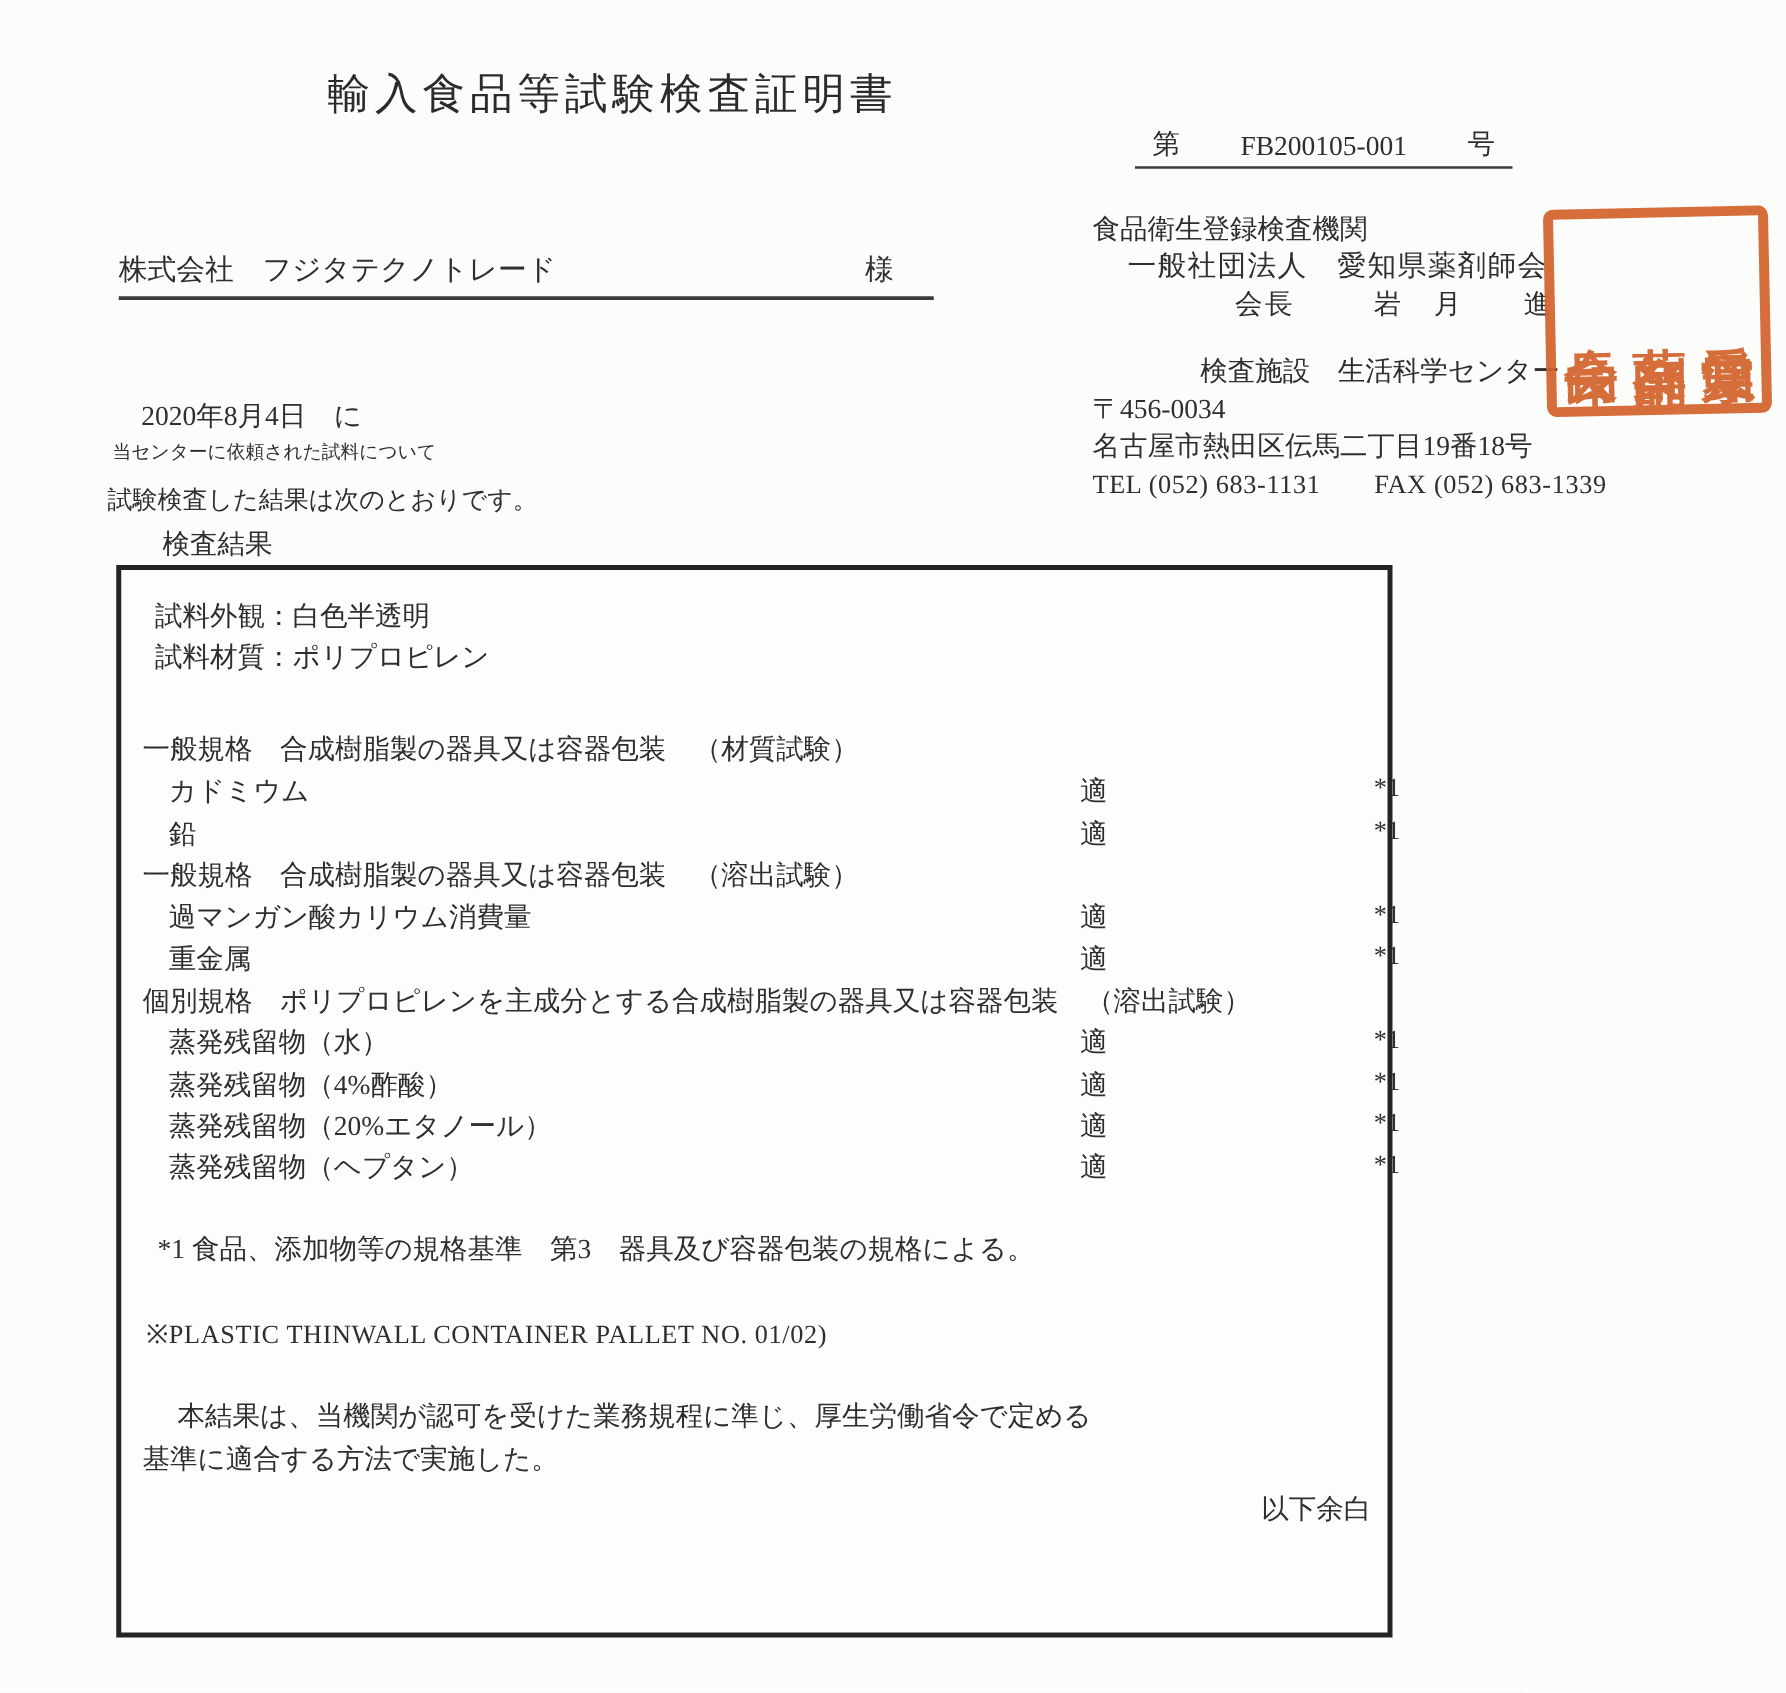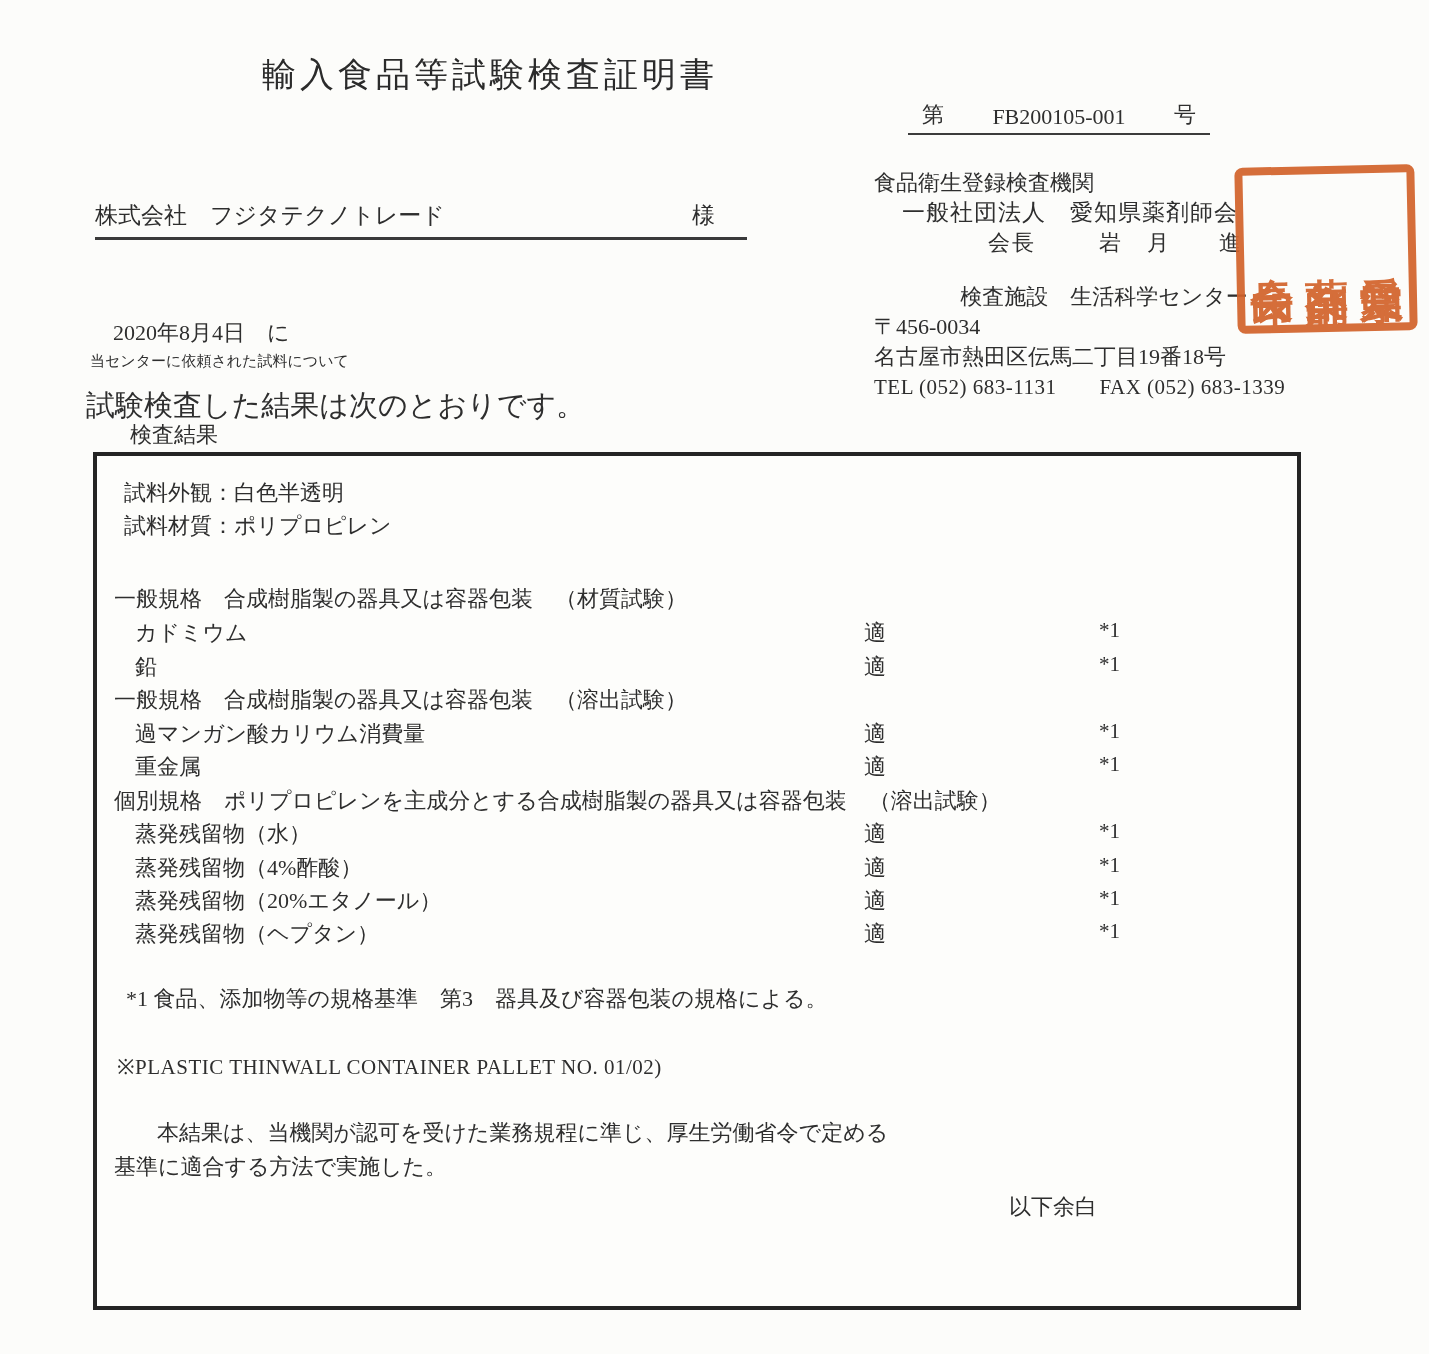--- a/index.html
+++ b/index.html
@@ -46,37 +46,37 @@
     top: 200px; left: 95px; width: 652px;
     display: flex; justify-content: space-between; align-items: flex-end;
     font-size: 23px;
     border-bottom: 3px solid #3a3a3a;
     padding-bottom: 6px;
   }
   .addressee .honorific { margin-right: 32px; }
 
   .intro-1 { top: 318px; left: 113px; font-size: 22px; }
   .intro-2 { top: 352px; left: 90px;  font-size: 15px; }
-  .intro-3 { top: 386px; left: 86px;  font-size: 29px; }
+  .intro-3 { top: 386px; left: 86px;  font-size: 20px; }
   .results-label { top: 420px; left: 130px; font-size: 22px; }
 
   .result-box {
-    top: 452px; left: 93px; width: 1208px; height: 858px;
+    top: 452px; left: 93px; width: 1021px; height: 858px;
     border: 4px solid #242424;
     background: #fdfdfb;
   }
   .result-box .line { position: absolute; left: 0; width: 100%; font-size: 22px; white-space: nowrap; }
   .result-box .indent-sample  { padding-left: 27px; }
   .result-box .indent-heading { padding-left: 17px; }
   .result-box .indent-item    { padding-left: 38px; }
   .result-box .result-col { position: absolute; left: 767px; }
   .result-box .note-col   { position: absolute; left: 1002px; font-size: 21px; }
   .result-box .footnote   { padding-left: 29px; }
   .result-box .product    { padding-left: 20px; font-size: 21px; letter-spacing: 0.5px; }
-  .result-box .closing1   { padding-left: 60px; }
+  .result-box .closing1   { padding-left: 45px; }
   .result-box .closing2   { padding-left: 17px; }
   .result-box .endnote    { position: absolute; left: 912px; font-size: 22px; }
 
   .seal {
     top: 166px; left: 1236px; width: 180px; height: 166px;
     border: 8px solid #d2622a;
     border-radius: 8px;
     transform: rotate(-1.2deg);
     display: flex;
     flex-direction: row-reverse;

